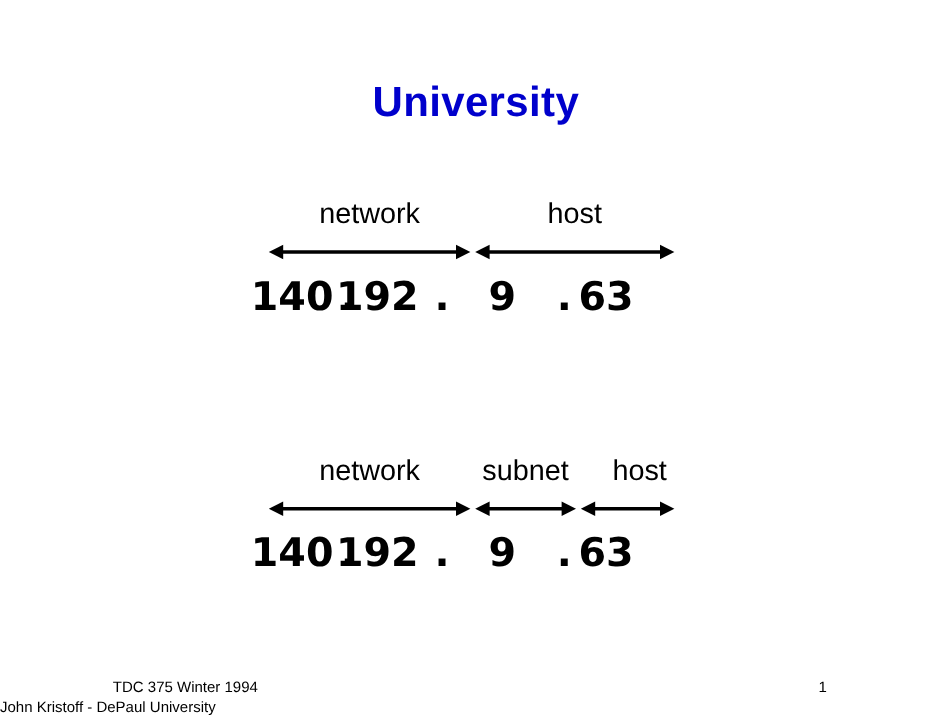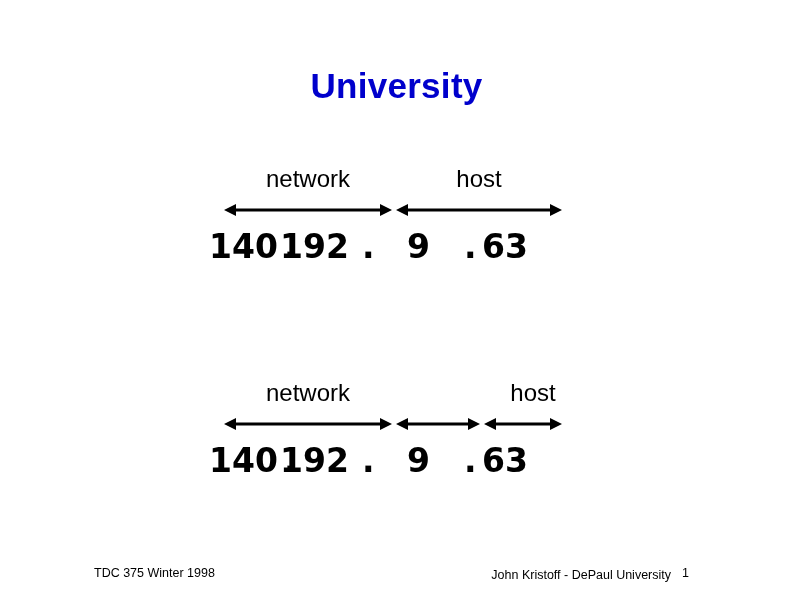--- a/index.html
+++ b/index.html
@@ -104,23 +104,23 @@
   }
   .footer-left {
     position: absolute;
     left: 94px;
     top: 0;
     white-space: nowrap;
   }
   .footer-center {
     position: absolute;
     left: 0;
-    top: 2px;
+    top: 16px;
     width: 671px;
-    text-align: right;
+    text-align: left;
     white-space: nowrap;
   }
   .footer-page {
     position: absolute;
     left: 682px;
     top: 0;
   }
 </style>
 </head>
 <body>
@@ -161,20 +161,21 @@
       <div class="octet" style="left:407px; width:60px;">9</div>
       <div class="dot" style="left:464px;">.</div>
       <div class="octet" style="left:482px; width:80px;">63</div>
     </div>
   </div>
 
   <div class="diagram diagram-two">
 
     <div class="labels">
       <div class="label" style="left:208px; width:200px;">network</div>
+      <div class="label" style="left:358px; width:160px;">subnet</div>
       <div class="label" style="left:473px; width:120px;">host</div>
     </div>
 
     <div class="arrows">
       <svg class="arrowsvg" width="793" height="22" viewBox="0 0 793 22">
 
         <g stroke="#000000" stroke-width="3" fill="none">
           <line x1="228" y1="11" x2="388" y2="11"></line>
         </g>
         <polygon points="224,11 236,5 236,17" fill="#000000"></polygon>
@@ -199,18 +200,18 @@
       <div class="dot" style="left:284px;">.</div>
       <div class="octet" style="left:280px; width:100px;">192</div>
       <div class="dot" style="left:362px;">.</div>
       <div class="octet" style="left:407px; width:60px;">9</div>
       <div class="dot" style="left:464px;">.</div>
       <div class="octet" style="left:482px; width:80px;">63</div>
     </div>
   </div>
 
   <div class="footer">
-    <div class="footer-left">TDC 375 Winter 1998</div>
+    <div class="footer-left">TDC 375 Winter 1994</div>
     <div class="footer-center">John Kristoff - DePaul University</div>
     <div class="footer-page">1</div>
   </div>
 
 </div>
 
 </body></html>

